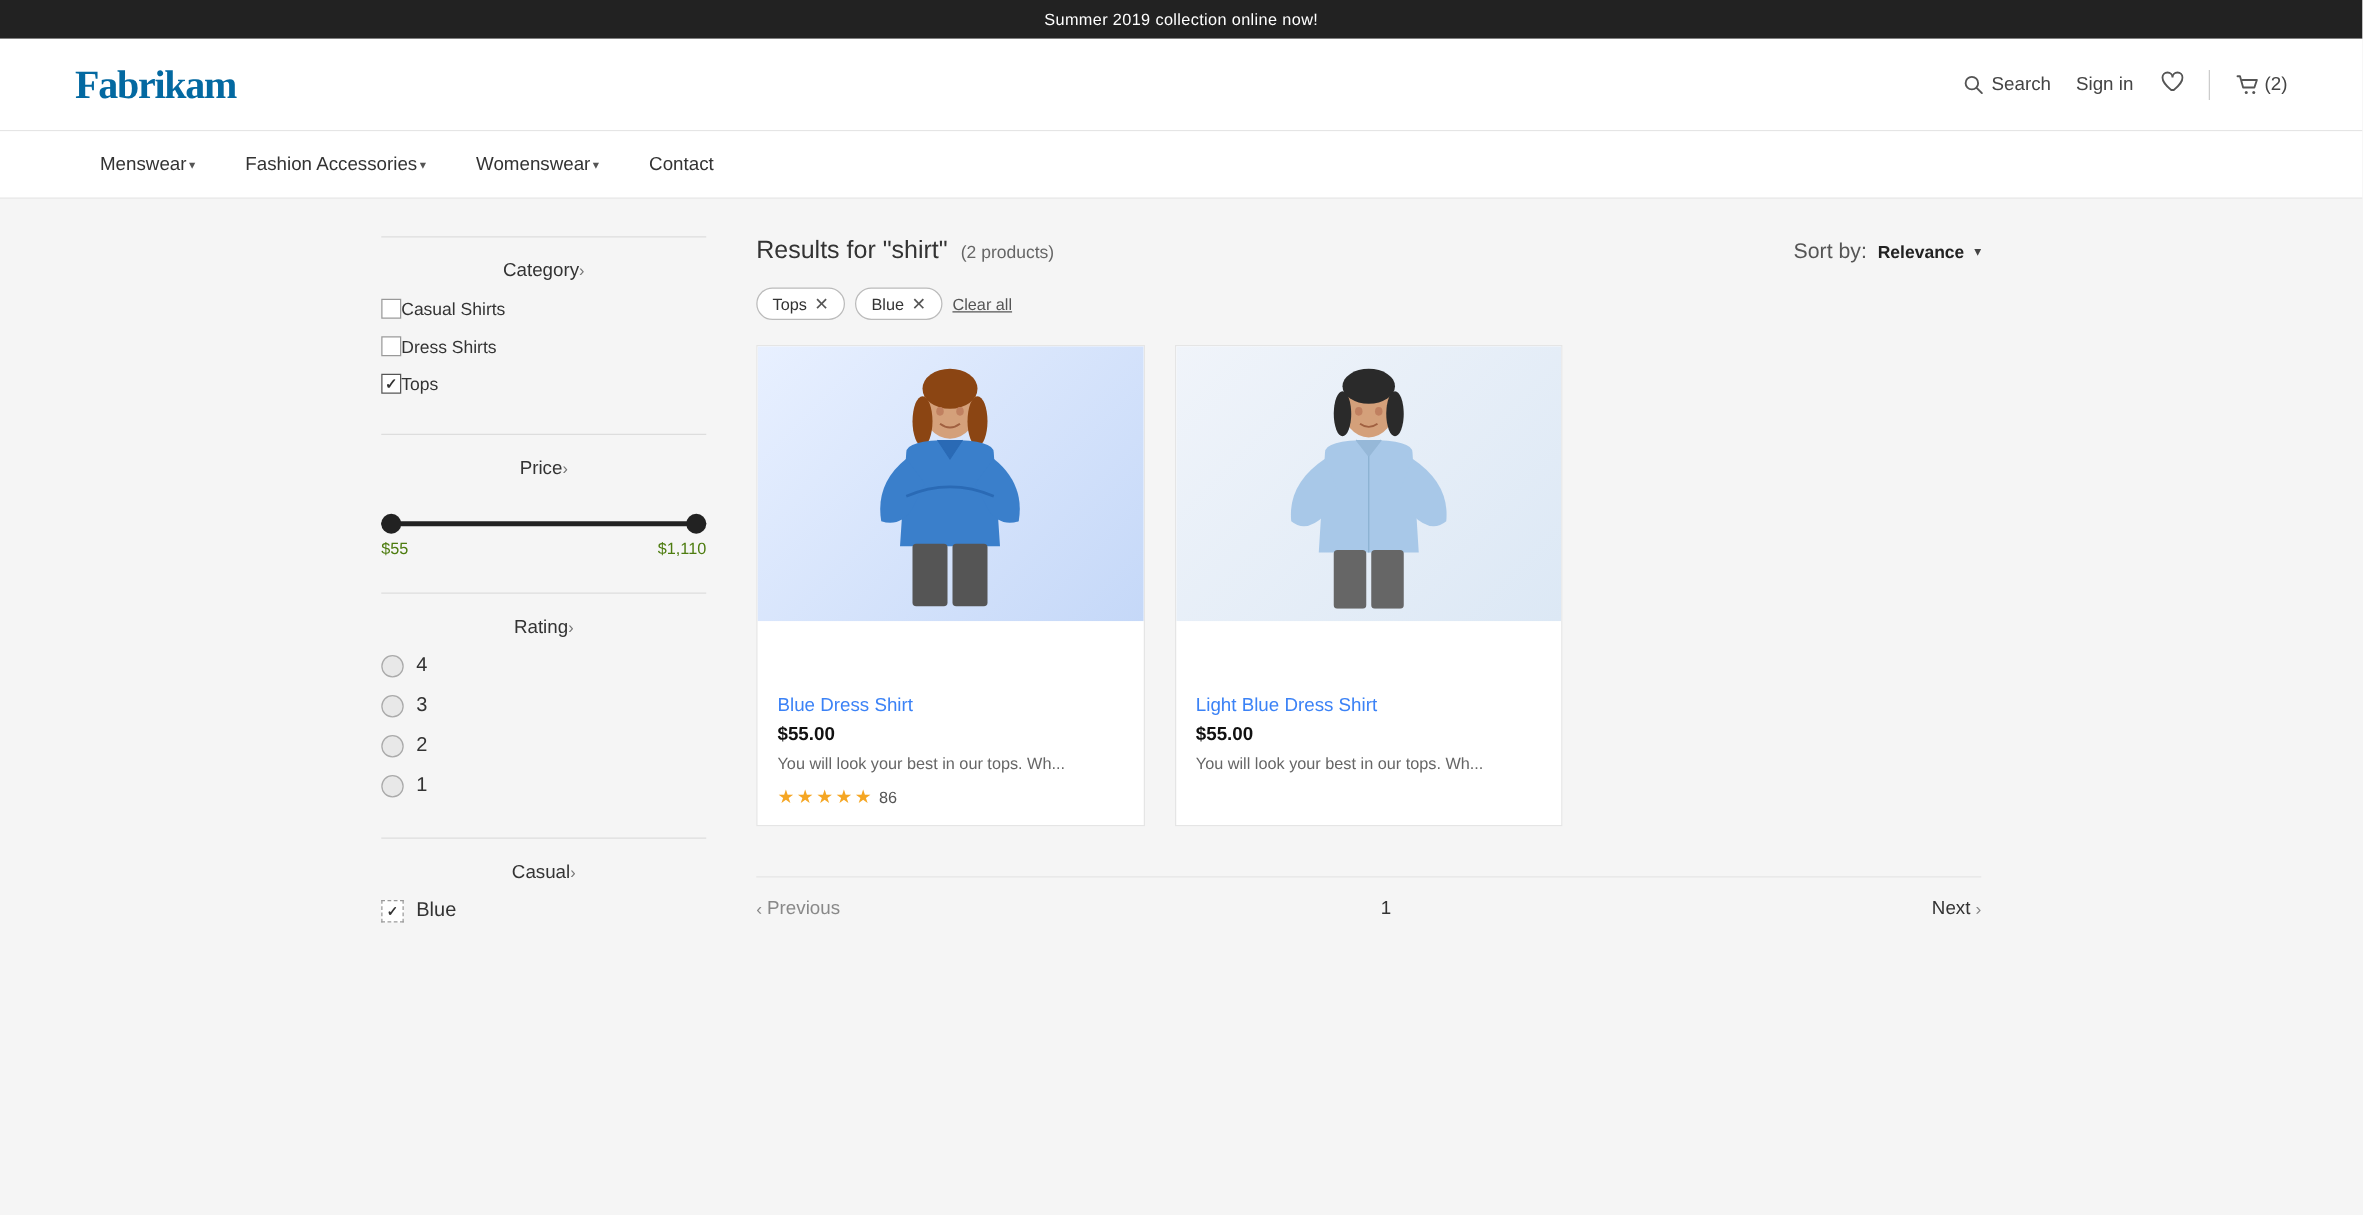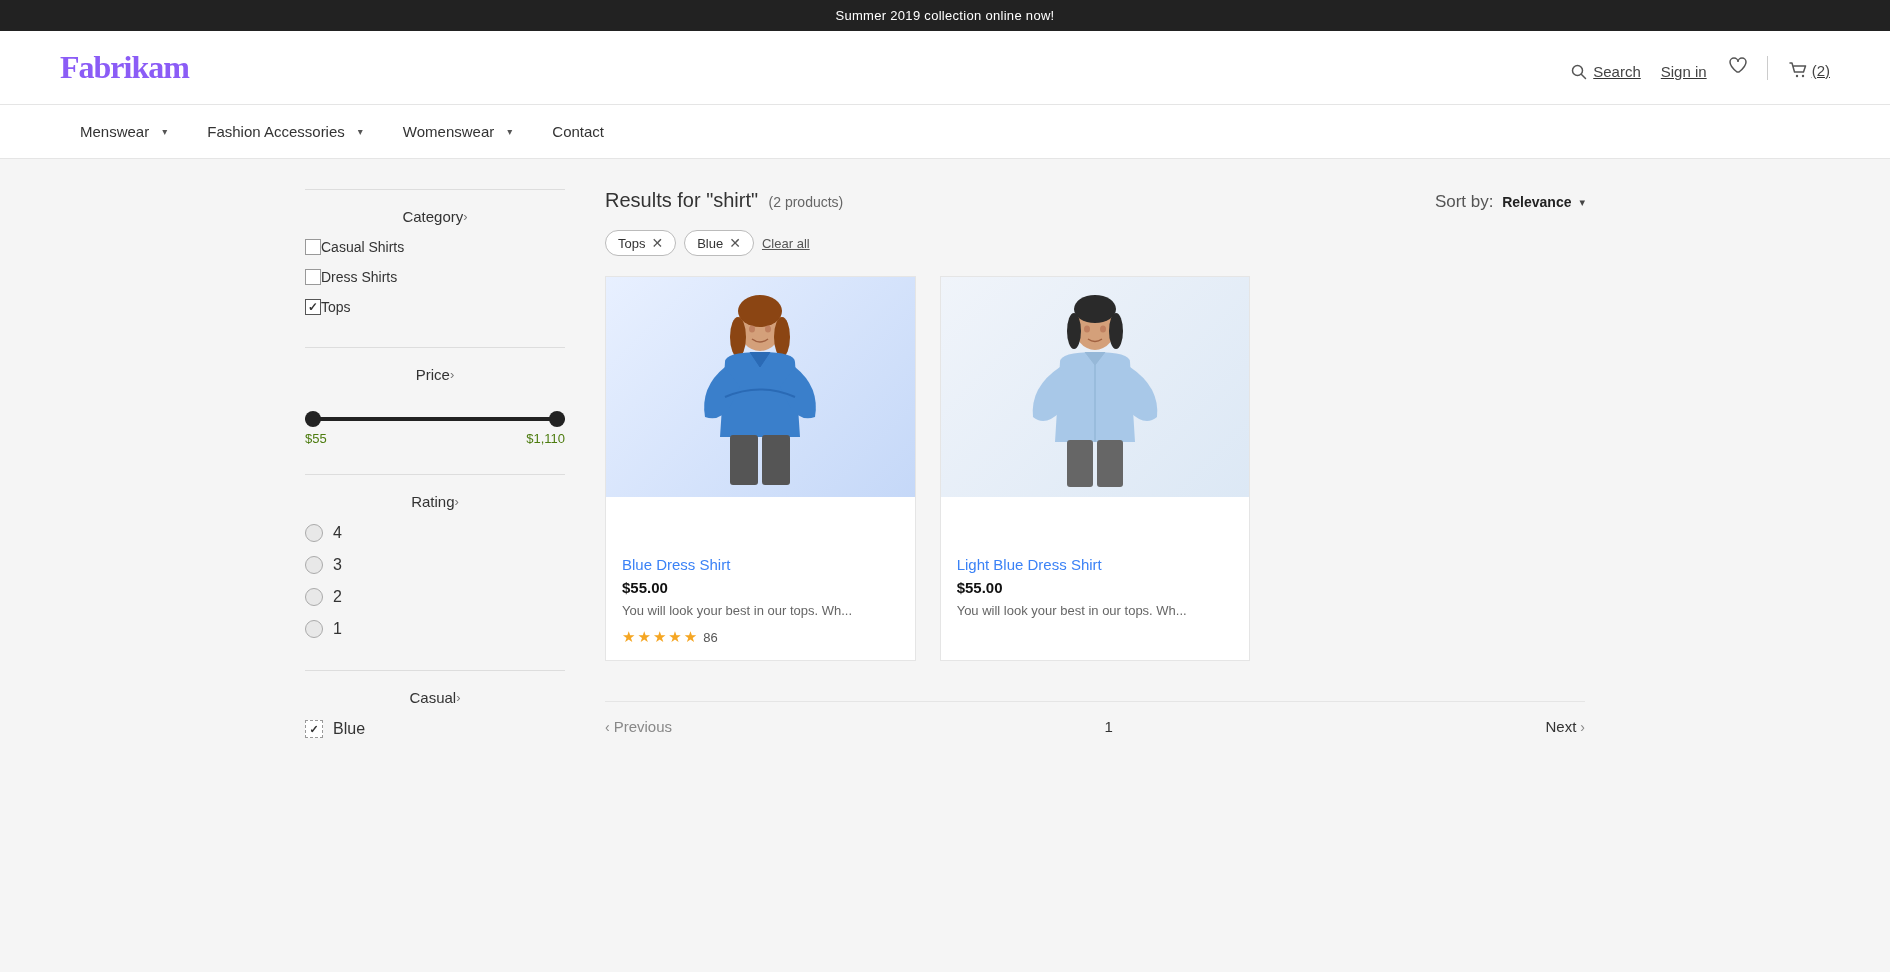--- a/index.html
+++ b/index.html
@@ -20,29 +20,28 @@
       background: #fff;
       padding: 18px 60px;
       display: flex;
       align-items: center;
       justify-content: space-between;
       border-bottom: 1px solid #e5e5e5;
     }
     .logo {
       font-size: 32px;
       font-weight: 700;
-      color: #8b5cf6;
+      color: #0369a1;
       letter-spacing: -1px;
       font-family: Georgia, serif;
     }
     .header-right {
       display: flex;
-      align-items: flex-end;
+      align-items: center;
       gap: 20px;
-      text-decoration: underline;
     }
     .header-search {
       display: flex;
       align-items: center;
       gap: 6px;
       color: #444;
       font-size: 15px;
       cursor: pointer;
     }
     .header-search svg { color: #555; }
@@ -79,21 +78,21 @@
       align-items: center;
       gap: 0;
     }
     .nav-item {
       padding: 18px 20px;
       font-size: 15px;
       color: #333;
       cursor: pointer;
       display: flex;
       align-items: center;
-      gap: 13px;
+      gap: 2px;
       position: relative;
     }
     .nav-chevron { font-size: 10px; color: #555; }
 
     
     .main-layout {
       display: flex;
       max-width: 1400px;
       margin: 0 auto;
       padding: 30px 60px;

